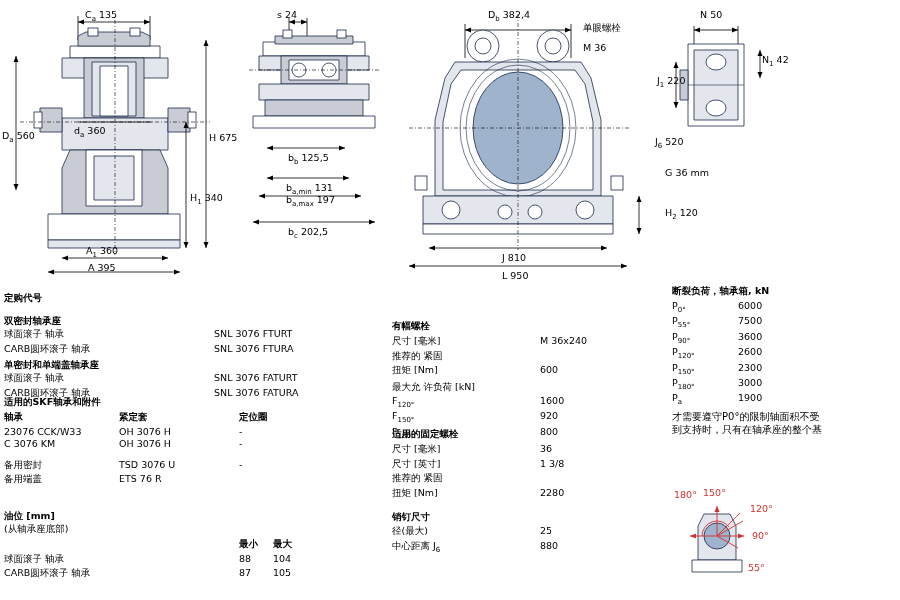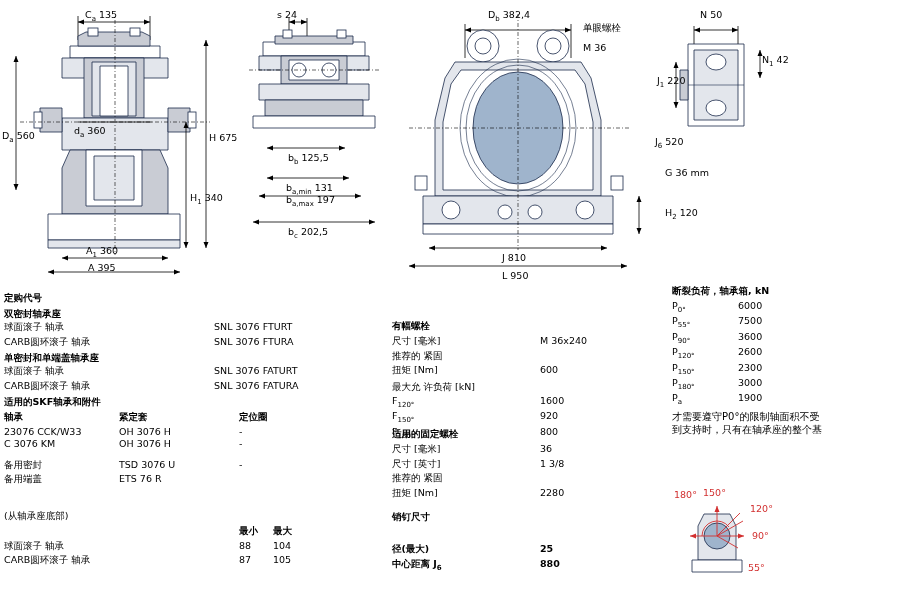--- a/index.html
+++ b/index.html
@@ -276,21 +276,21 @@
 </div>
 <div class="abs dim" style="left:655px;top:136px;">
   <span>J</span><span class="sub">6</span>&nbsp;<span>520</span>
 </div>
 <div class="abs dim" style="left:665px;top:167px;">
   <span>G</span>&nbsp;<span>36 mm</span>
 </div>
 
 <div class="abs" style="left:4px;top:292px;width:360px;">
   <div class="hdr">定购代号</div>
-  <div class="hdr" style="margin-top:3px;">双密封轴承座</div>
+  <div class="hdr" style="margin-top:10px;">双密封轴承座</div>
   <table class="spec" style="width:340px;">
     <tbody>
         <tr>
       <td style="width:210px;">球面滚子 轴承</td>
       <td>SNL 3076 FTURT</td>
     </tr>
     <tr>
       <td>CARB圆环滚子 轴承</td>
       <td>SNL 3076 FTURA</td>
     </tr>
@@ -338,20 +338,21 @@
     <tr>
       <td>备用端盖</td>
       <td>ETS 76 R</td>
       <td></td>
     </tr>
   </tbody>
     </table>
 </div>
 
 <div class="abs" style="left:4px;top:510px;width:360px;">
+  <div class="hdr">油位 [mm]</div>
   <div style="font-size:9.5px;">(从轴承座底部)</div>
   <table class="spec" style="width:350px;margin-top:2px;">
     <tbody>
         <tr>
       <td style="width:235px;"></td>
       <td class="hdr" style="width:34px;">最小</td>
       <td class="hdr">最大</td>
     </tr>
     <tr>
       <td>球面滚子 轴承</td>
@@ -422,21 +423,21 @@
     <tr>
       <td>扭矩 [Nm]</td>
       <td>2280</td>
     </tr>
   </tbody>
     </table>
 </div>
 
 <div class="abs" style="left:392px;top:511px;width:250px;">
   <div class="hdr">销钉尺寸</div>
-  <table class="spec" style="width:240px;margin-top:19px;font-weight:bold;">
+  <table class="spec" style="width:240px;margin-top:1px;">
     <tbody>
         <tr>
       <td style="width:148px;">径(最大)</td>
       <td>25</td>
     </tr>
     <tr>
       <td><span>中心距离 J</span><span class="sub">6</span></td>
       <td>880</td>
     </tr>
   </tbody>

